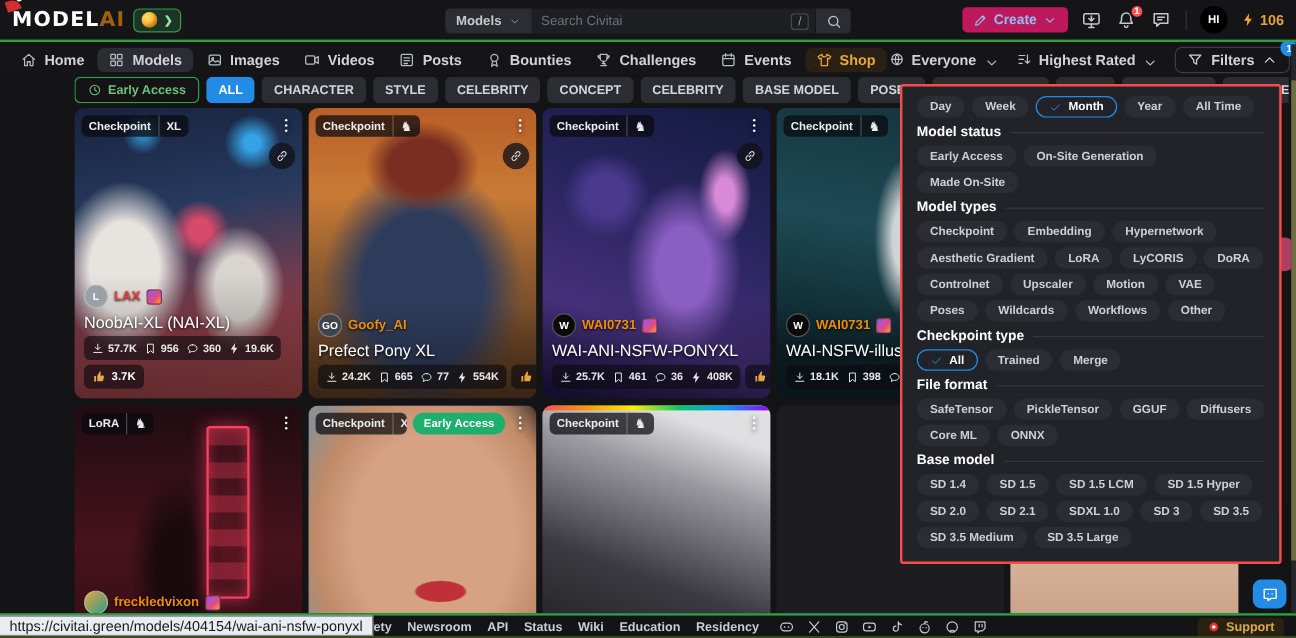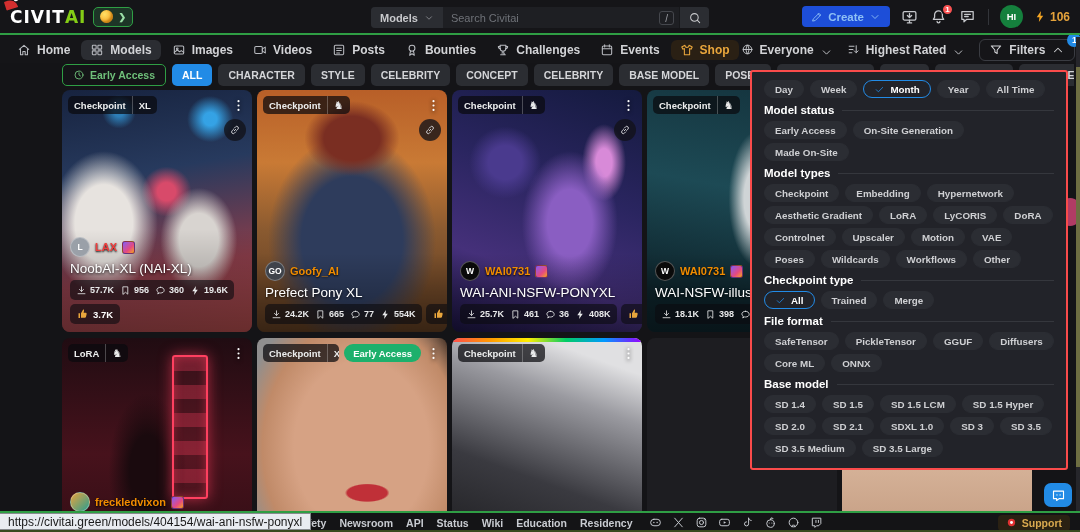--- a/index.html
+++ b/index.html
@@ -4,41 +4,41 @@
 <style>
   *{box-sizing:border-box;margin:0;padding:0}
   html,body{width:1080px;height:532px;overflow:hidden}
   body{position:relative;background:#141417;font-family:"Liberation Sans",sans-serif;color:#e4e5e8;-webkit-font-smoothing:antialiased}
   .ic{width:14px;height:14px;flex:none;display:inline-block;vertical-align:middle}
 
   
   .header{position:absolute;top:0;left:0;right:0;height:35px;background:#151518;border-bottom:2px solid #2f9e44;display:flex;align-items:center;padding:0 10px;gap:10px;z-index:10}
   .logo{display:flex;align-items:center;gap:7px}
   .logo-text{position:relative;font-family:"DejaVu Sans",sans-serif;font-weight:800;font-size:17px;letter-spacing:1px;color:#fff}
-  .logo-text b{color:#84cc16}
+  .logo-text b{color:#a16207}
   .hat{position:absolute;top:-7px;left:-5px;width:12px;height:9px;background:#d32f2f;border-radius:1px 8px 0 1px;transform:rotate(-18deg)}
   .hat::after{content:"";position:absolute;right:-3px;top:-2px;width:5px;height:5px;border-radius:50%;background:#fff}
   .logo-badge{height:20px;background:#1d3527;border:1px solid #2f9e44;border-radius:5px;display:flex;align-items:center;gap:5px;padding:0 6px}
   .wink-face{width:13px;height:13px;border-radius:50%;background:radial-gradient(circle at 35% 32%,#ffe066,#f5a623 75%);box-shadow:inset -2px -2px 2px rgba(160,90,0,.5)}
   .logo-badge .chev{color:#9be0a7;font-size:9px;font-weight:700}
   .search{position:absolute;left:371px;top:7px;width:338px;height:21px;display:flex;background:#1e1f23;border-radius:4px;align-items:center;overflow:hidden}
   .search-cat{background:#2b2d32;height:100%;display:flex;align-items:center;padding:0 9px;gap:6px;font-size:11px;font-weight:700;color:#c8c9cc}
   .search-cat .ic{width:10px;height:10px;color:#9a9ca1}
   .search input{flex:1;background:transparent;border:none;outline:none;color:#ddd;font-size:11px;padding:0 8px;font-family:"Liberation Sans",sans-serif}
   .search input::placeholder{color:#6f7278}
   .kbd{border:1px solid #45474d;color:#9a9ca1;font-size:10px;border-radius:3px;padding:0 5px;margin-right:5px;height:14px;line-height:13px}
   .search-btn{width:30px;height:100%;background:#2b2d32;border-left:1px solid #17181b;display:flex;align-items:center;justify-content:center;color:#c8c9cc}
   .hdr-right{margin-left:auto;display:flex;align-items:center;gap:11px}
-  .create-btn{background:#1d4ed8;color:#8ec0f5;height:21px;border-radius:4px;display:flex;align-items:center;gap:5px;padding:0 9px;font-size:11.5px;font-weight:700;cursor:pointer}
+  .create-btn{background:#be185d;color:#8ec0f5;height:21px;border-radius:4px;display:flex;align-items:center;gap:5px;padding:0 9px;font-size:11.5px;font-weight:700;cursor:pointer}
   .create-btn .ic{width:12px;height:12px}
   .hdr-icon{position:relative;width:18px;height:18px;color:#c6c8cc;display:flex;align-items:center;justify-content:center}
   .hdr-icon .ic{width:17px;height:17px}
   .badge-red{position:absolute;top:-5px;right:-6px;background:#fa5252;color:#fff;font-size:8px;font-weight:700;border-radius:7px;min-width:13px;height:13px;display:flex;align-items:center;justify-content:center;border:2px solid #151518}
   .divider-v{width:1px;height:16px;background:#33353a}
-  .avatar{width:23px;height:23px;border-radius:50%;background:#15803d;color:#fff;font-size:9.5px;font-weight:700;display:flex;align-items:center;justify-content:center}
+  .avatar{width:23px;height:23px;border-radius:50%;background:#000000;color:#fff;font-size:9.5px;font-weight:700;display:flex;align-items:center;justify-content:center}
   .buzz{display:flex;align-items:center;gap:3px;color:#e5a33b;font-weight:700;font-size:12px}
   .buzz .ic{width:13px;height:13px;color:#f5a623}
 
   
   .navbar{position:absolute;top:37px;left:0;right:0;height:26px;background:#151518;display:flex;align-items:center;padding:0 8px;gap:2px;z-index:9}
   .nav-item{display:flex;align-items:center;gap:6px;padding:3px 9px;border-radius:6px;font-size:12px;font-weight:700;color:#d2d3d6;cursor:pointer;white-space:nowrap}
   .nav-item .ic{width:14px;height:14px;color:#b9bbc0}
   .nav-item.active{background:#2b2d32}
   .nav-item.shop{background:#2a2014;color:#e9a63c}
   .nav-item.shop .ic{color:#e9a63c}
@@ -127,21 +127,21 @@
   .side-badge{position:absolute;left:1058px;top:198px;width:24px;height:28px;border-radius:50%;background:#e64980;opacity:.75;z-index:4}
   .scroll-strip{position:absolute;right:0;top:37px;bottom:21px;width:4px;background:#26262b;z-index:9}
   .scroll-thumb{position:absolute;right:0;top:30px;height:400px;width:4px;background:#6e6e42}
   .win-edge{position:absolute;left:0;right:0;bottom:0;height:2px;background:#3a4a1e;z-index:11}
 </style>
 </head>
 <body>
 
 <div class="header">
   <div class="logo">
-    <span class="logo-text"><span class="hat"></span><span>CIVIT</span><b>AI</b></span>
+    <span class="logo-text"><span class="hat"></span><span>MODEL</span><b>AI</b></span>
     <span class="logo-badge">
         <span class="wink-face"></span>
         <span class="chev">❯</span>
       </span>
   </div>
   <div class="search">
     <span class="search-cat">
         <span>Models</span>
         <svg class="ic" viewBox="0 0 24 24">
           <g fill="none" stroke="currentColor" stroke-width="1.8" stroke-linecap="round" stroke-linejoin="round">

